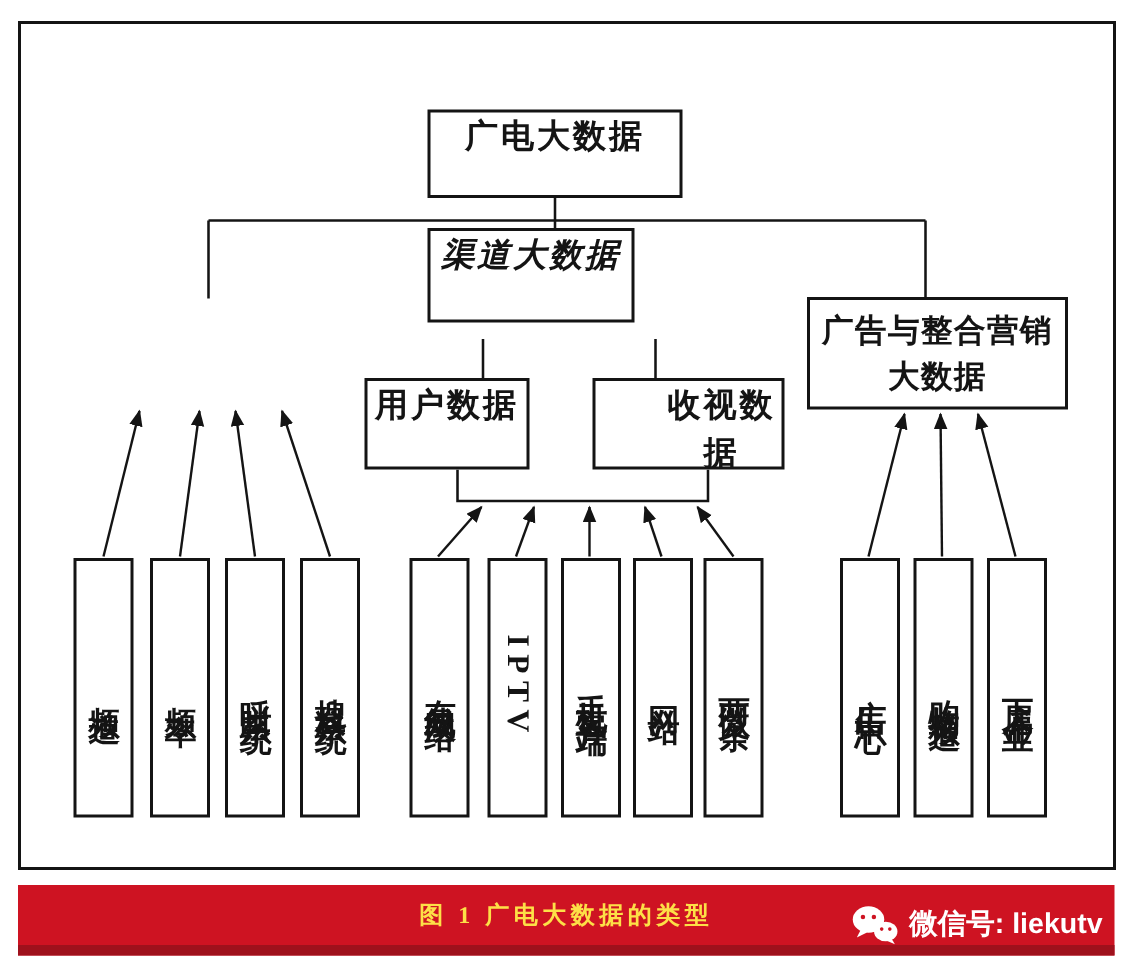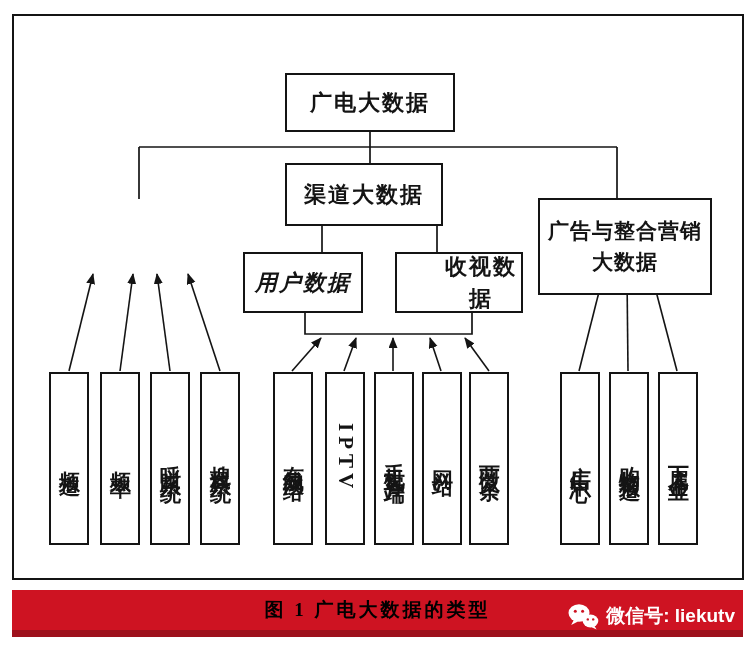--- a/index.html
+++ b/index.html
@@ -6,21 +6,21 @@
   .stage{
     position:relative;width:755px;height:645px;background:#ffffff;overflow:hidden;
     font-family:"Liberation Serif","DejaVu Serif",serif;color:#141414;
   }
   .layer{position:absolute;left:0;top:0;width:755px;height:645px;}
   svg{display:block;}
 
   
   .node{
     position:absolute;background:#ffffff;border:2px solid #141414;
-    display:flex;align-items:center;justify-content:center;text-align:center;
+    display:flex;justify-content:center;text-align:center;
     font-size:22px;font-weight:600;letter-spacing:2px;line-height:1.45;box-sizing:border-box;
   }
   .node.twoline{font-size:21px;letter-spacing:1px;}
 
   
   .vsrc{
     position:absolute;top:372px;height:173px;width:40px;background:#ffffff;
     border:2px solid #141414;display:flex;align-items:center;justify-content:center;
     box-sizing:border-box;
   }
@@ -30,21 +30,21 @@
   }
 
   
   .redbar{
     position:absolute;left:12px;top:590px;width:731px;height:47px;
     background:#ce1322;border-bottom:7px solid #9e111c;box-sizing:border-box;
   }
   .caption{
     position:absolute;left:0;top:0;width:100%;height:40px;
     display:flex;align-items:center;justify-content:center;
-    color:#000000;font-size:19px;font-weight:bold;letter-spacing:3px;
+    color:#fde047;font-size:16px;font-weight:bold;letter-spacing:3px;
     font-family:"Liberation Serif","DejaVu Serif",serif;
   }
   .wechat{
     position:absolute;right:8px;top:0;height:52px;
     display:flex;align-items:center;gap:7px;
     color:#ffffff;font-size:19px;font-weight:600;
     font-family:"Liberation Sans","DejaVu Sans",sans-serif;
   }
 </style>
 </head>
@@ -86,31 +86,31 @@
       <line x1="579" y1="371" x2="603" y2="276"></line>
       <line x1="628" y1="371" x2="627" y2="276"></line>
       <line x1="677" y1="371" x2="652" y2="276"></line>
     </g>
   </svg>
 
   <div class="node" style="left:285px;top:73px;width:170px;height:59px;">
     <span>广电大数据</span>
   </div>
 
-  <div class="node" style="left:285px;top:163px;width:158px;height:63px;">
+  <div class="node" style="left:285px;top:152px;width:138px;height:63px;font-style:italic;">
     <span>渠道大数据</span>
   </div>
 
 
-  <div class="node twoline" style="left:538px;top:198px;width:174px;height:97px;flex-direction:column;">
+  <div class="node twoline" style="left:538px;top:198px;width:174px;height:75px;flex-direction:column;">
     <div>广告与整合营销</div>
     <div>大数据</div>
   </div>
 
-  <div class="node" style="left:243px;top:252px;width:120px;height:61px;font-style:italic;">
+  <div class="node" style="left:243px;top:252px;width:110px;height:61px;">
     <span>用户数据</span>
   </div>
 
   <div class="node" style="left:395px;top:252px;width:128px;height:61px;padding-left:44px;">
     <span>收视数据</span>
   </div>
 
   <div class="vsrc" style="left:49px;">
     <span>频道</span>
     </div>

